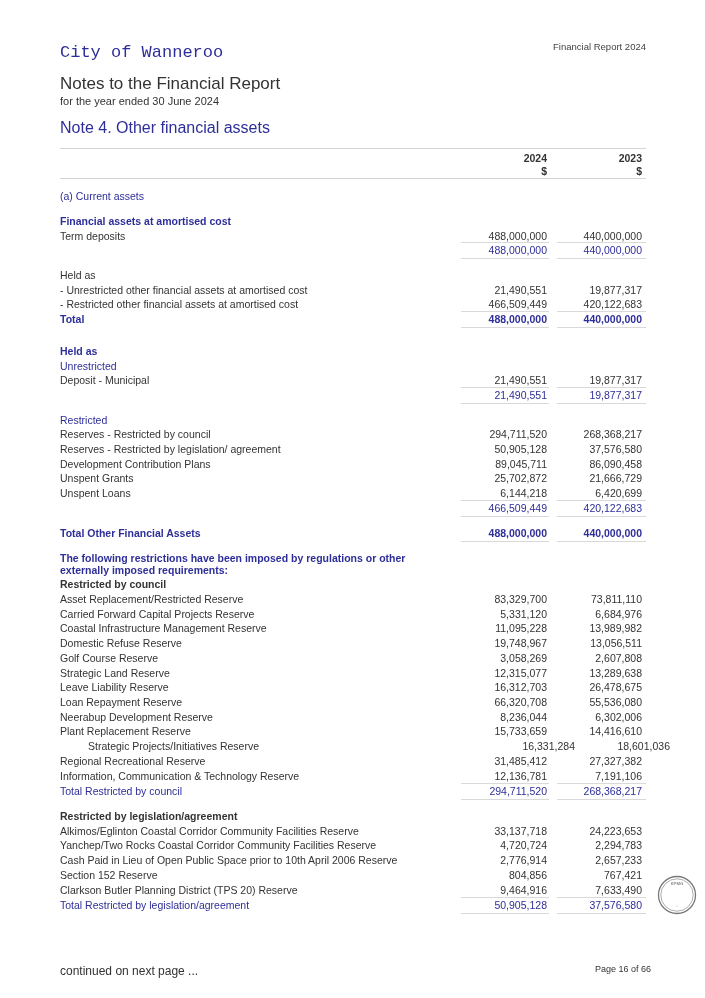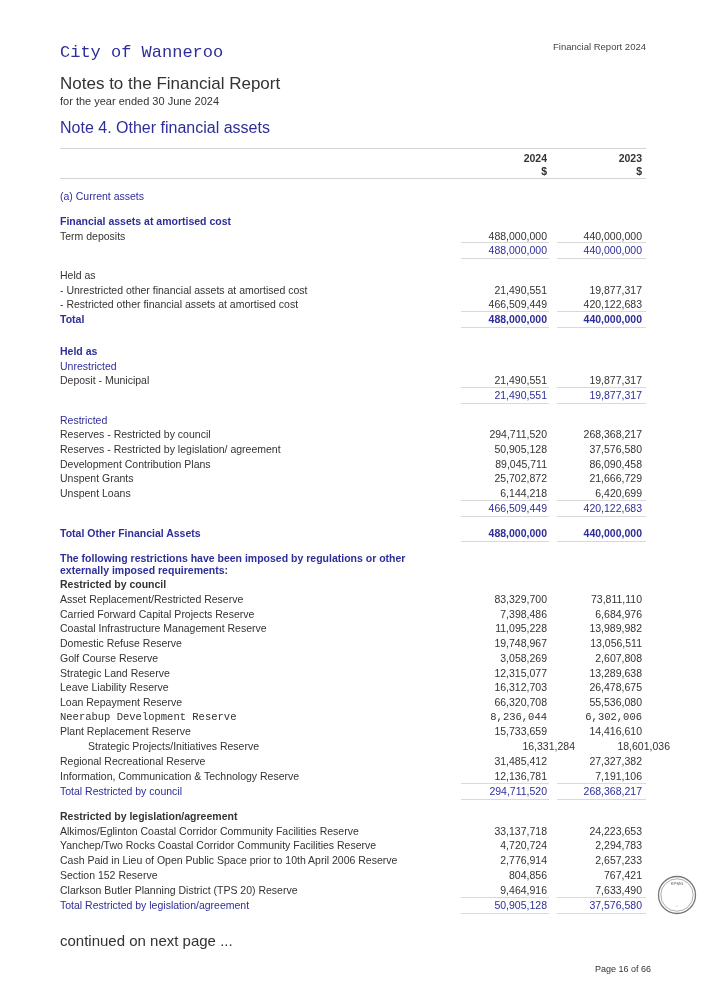--- a/index.html
+++ b/index.html
@@ -20,21 +20,21 @@
   .row .lbl { position: absolute; left: 0; white-space: nowrap; }
   .row .v24 { position: absolute; right: 99px; text-align: right; }
   .row .v23 { position: absolute; right: 4px; text-align: right; }
   .blue { color: #2e2e9a; }
   .bold { font-weight: bold; }
   .total .v24, .total .v23 { color: #2e2e9a; }
   .tline { position: absolute; height: 0; border-top: 1.5px solid #d9d9d9; }
   .tline.c24 { left: 401px; width: 88px; }
   .tline.c23 { left: 497px; width: 89px; }
 
-  .footer-left { left: 60px; top: 932px; font-size: 15px; color: #333; }
+  .footer-left { left: 60px; top: 964px; font-size: 12px; color: #333; }
   .footer-right { right: 54px; top: 964px; font-size: 9px; color: #333; }
   .stamp { left: 657px; top: 875px; width: 40px; height: 40px; }
 </style>
 </head>
 <body>
 
 <div class="abs org">City of Wanneroo</div>
 <div class="abs hdr-right">Financial Report 2024</div>
 <div class="abs doc-title">Notes to the Financial Report</div>
 <div class="abs doc-sub">for the year ended 30 June 2024</div>
@@ -185,21 +185,21 @@
       <span class="v24"></span>
       <span class="v23"></span>
     </div>
     <div class="row " style="top: 592px;">
       <span class="lbl">Asset Replacement/Restricted Reserve</span>
       <span class="v24">83,329,700</span>
       <span class="v23">73,811,110</span>
     </div>
     <div class="row " style="top: 607px;">
       <span class="lbl">Carried Forward Capital Projects Reserve</span>
-      <span class="v24">7,398,486</span>
+      <span class="v24">5,331,120</span>
       <span class="v23">6,684,976</span>
     </div>
     <div class="row " style="top: 621px;">
       <span class="lbl">Coastal Infrastructure Management Reserve</span>
       <span class="v24">11,095,228</span>
       <span class="v23">13,989,982</span>
     </div>
     <div class="row " style="top: 636px;">
       <span class="lbl">Domestic Refuse Reserve</span>
       <span class="v24">19,748,967</span>
@@ -218,21 +218,21 @@
     <div class="row " style="top: 680px;">
       <span class="lbl">Leave Liability Reserve</span>
       <span class="v24">16,312,703</span>
       <span class="v23">26,478,675</span>
     </div>
     <div class="row " style="top: 695px;">
       <span class="lbl">Loan Repayment Reserve</span>
       <span class="v24">66,320,708</span>
       <span class="v23">55,536,080</span>
     </div>
-    <div class="row " style="top: 710px; font-family: Liberation Mono, monospace;">
+    <div class="row " style="top: 710px;">
       <span class="lbl">Neerabup Development Reserve</span>
       <span class="v24">8,236,044</span>
       <span class="v23">6,302,006</span>
     </div>
     <div class="row " style="top: 724px;">
       <span class="lbl">Plant Replacement Reserve</span>
       <span class="v24">15,733,659</span>
       <span class="v23">14,416,610</span>
     </div>
     <div class="row " style="top: 739px; margin-left: 28px;">

